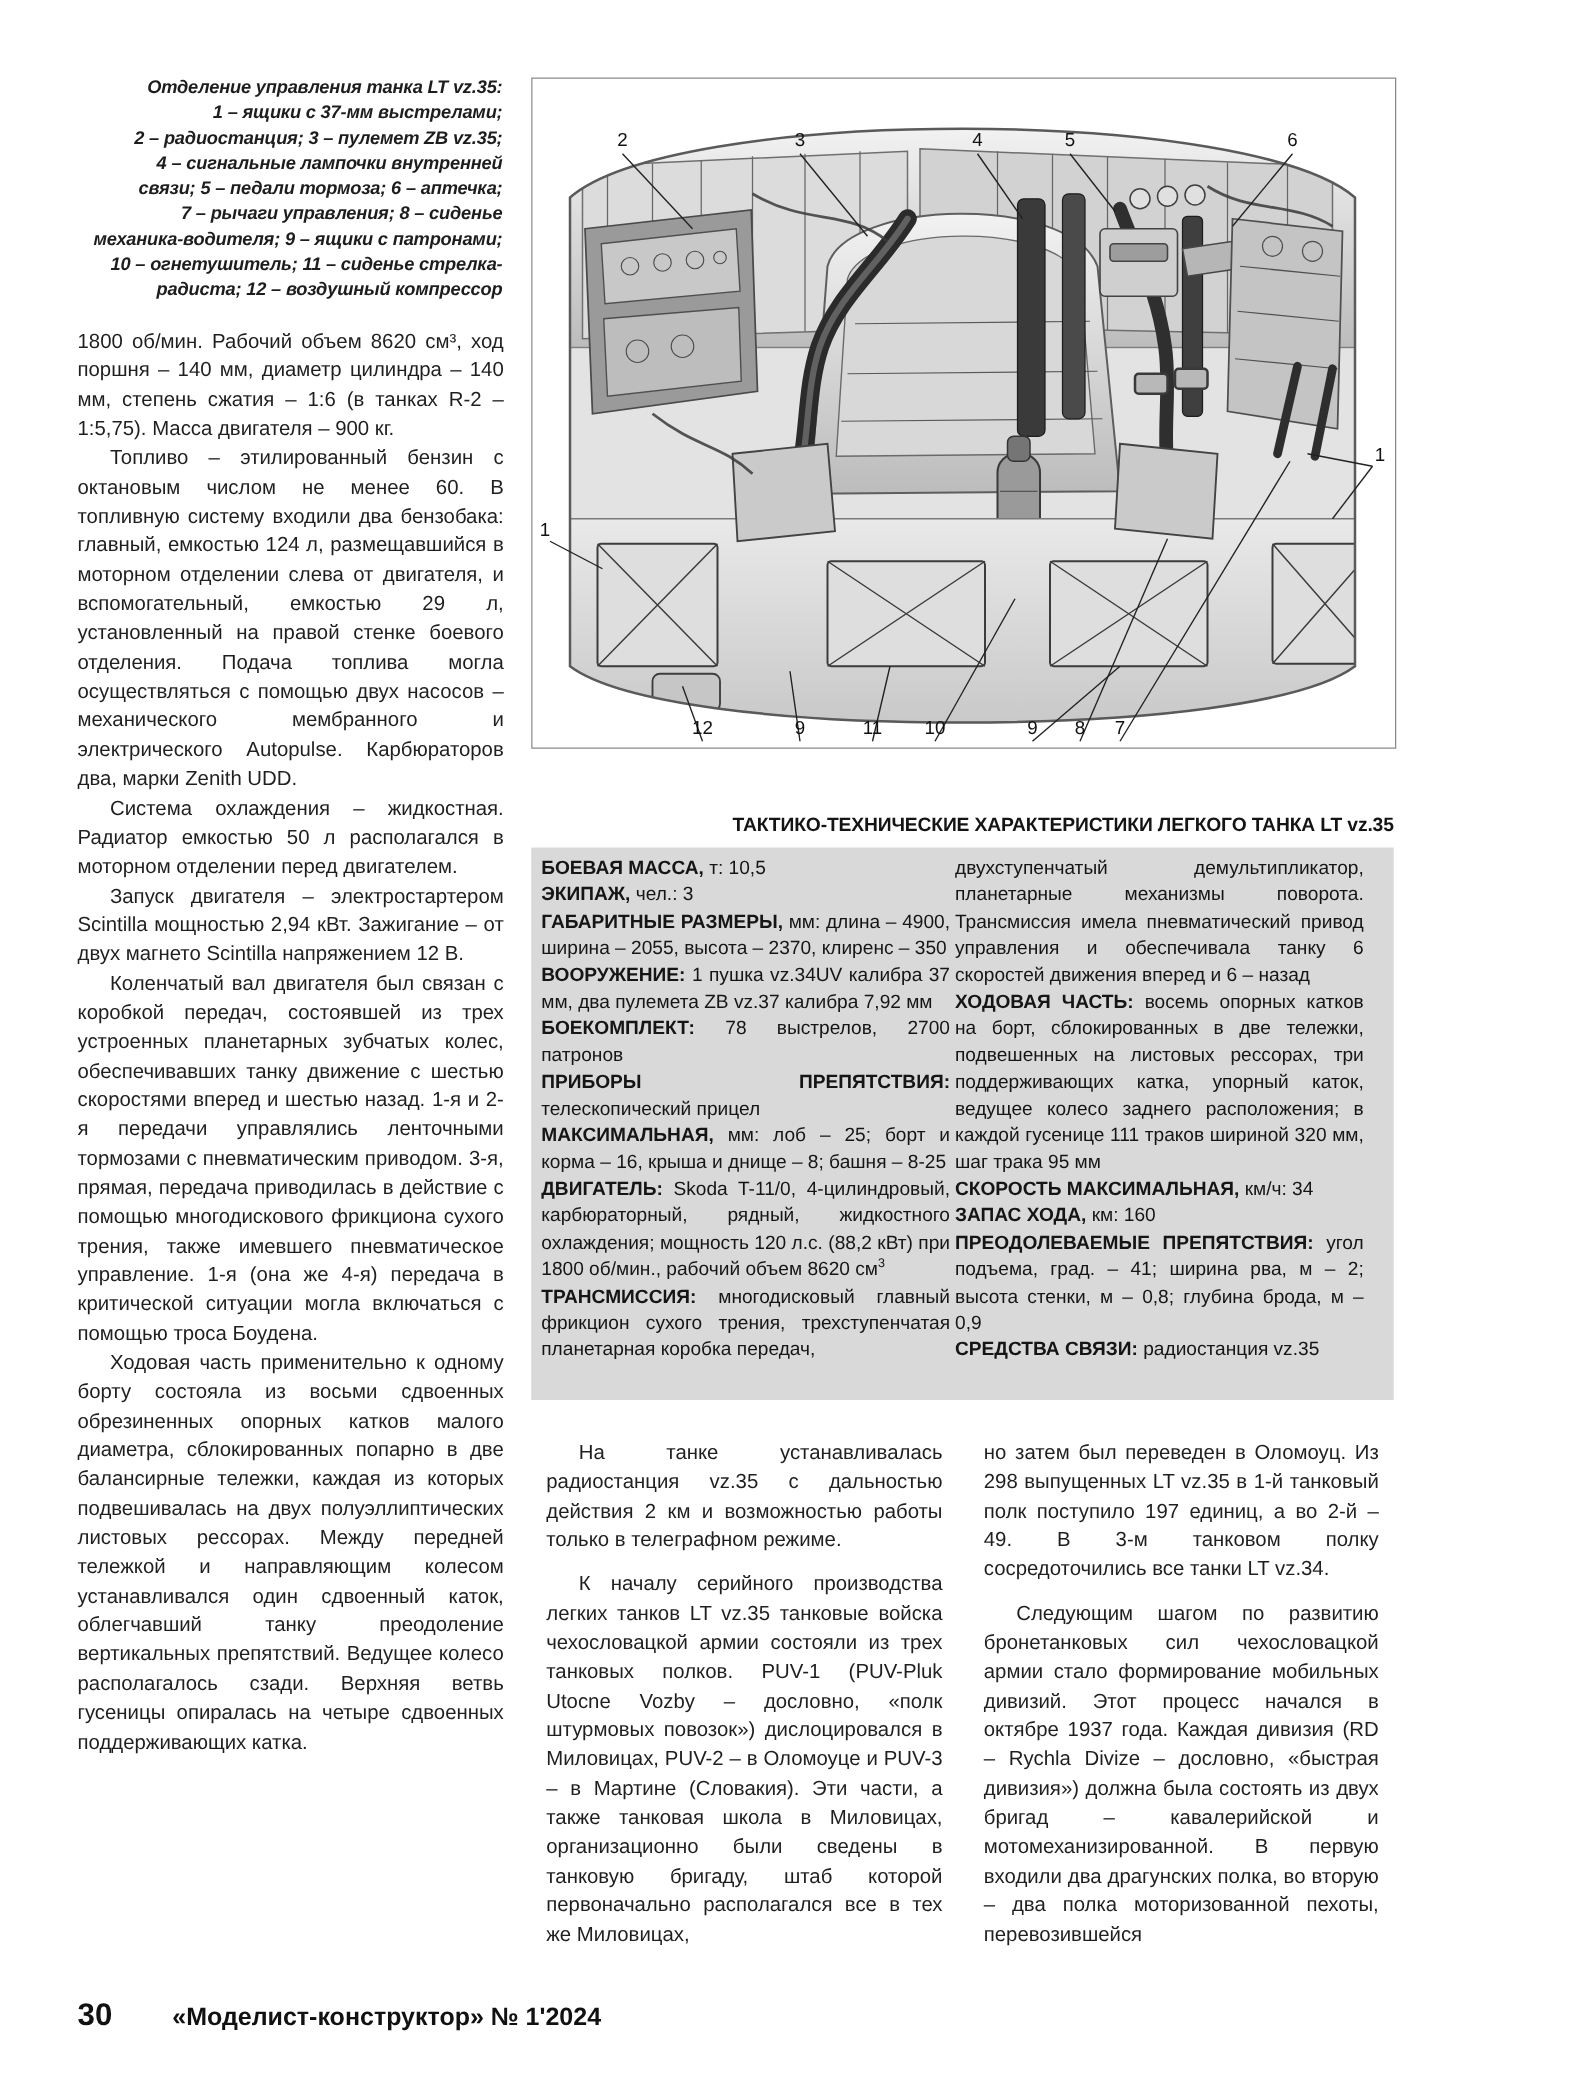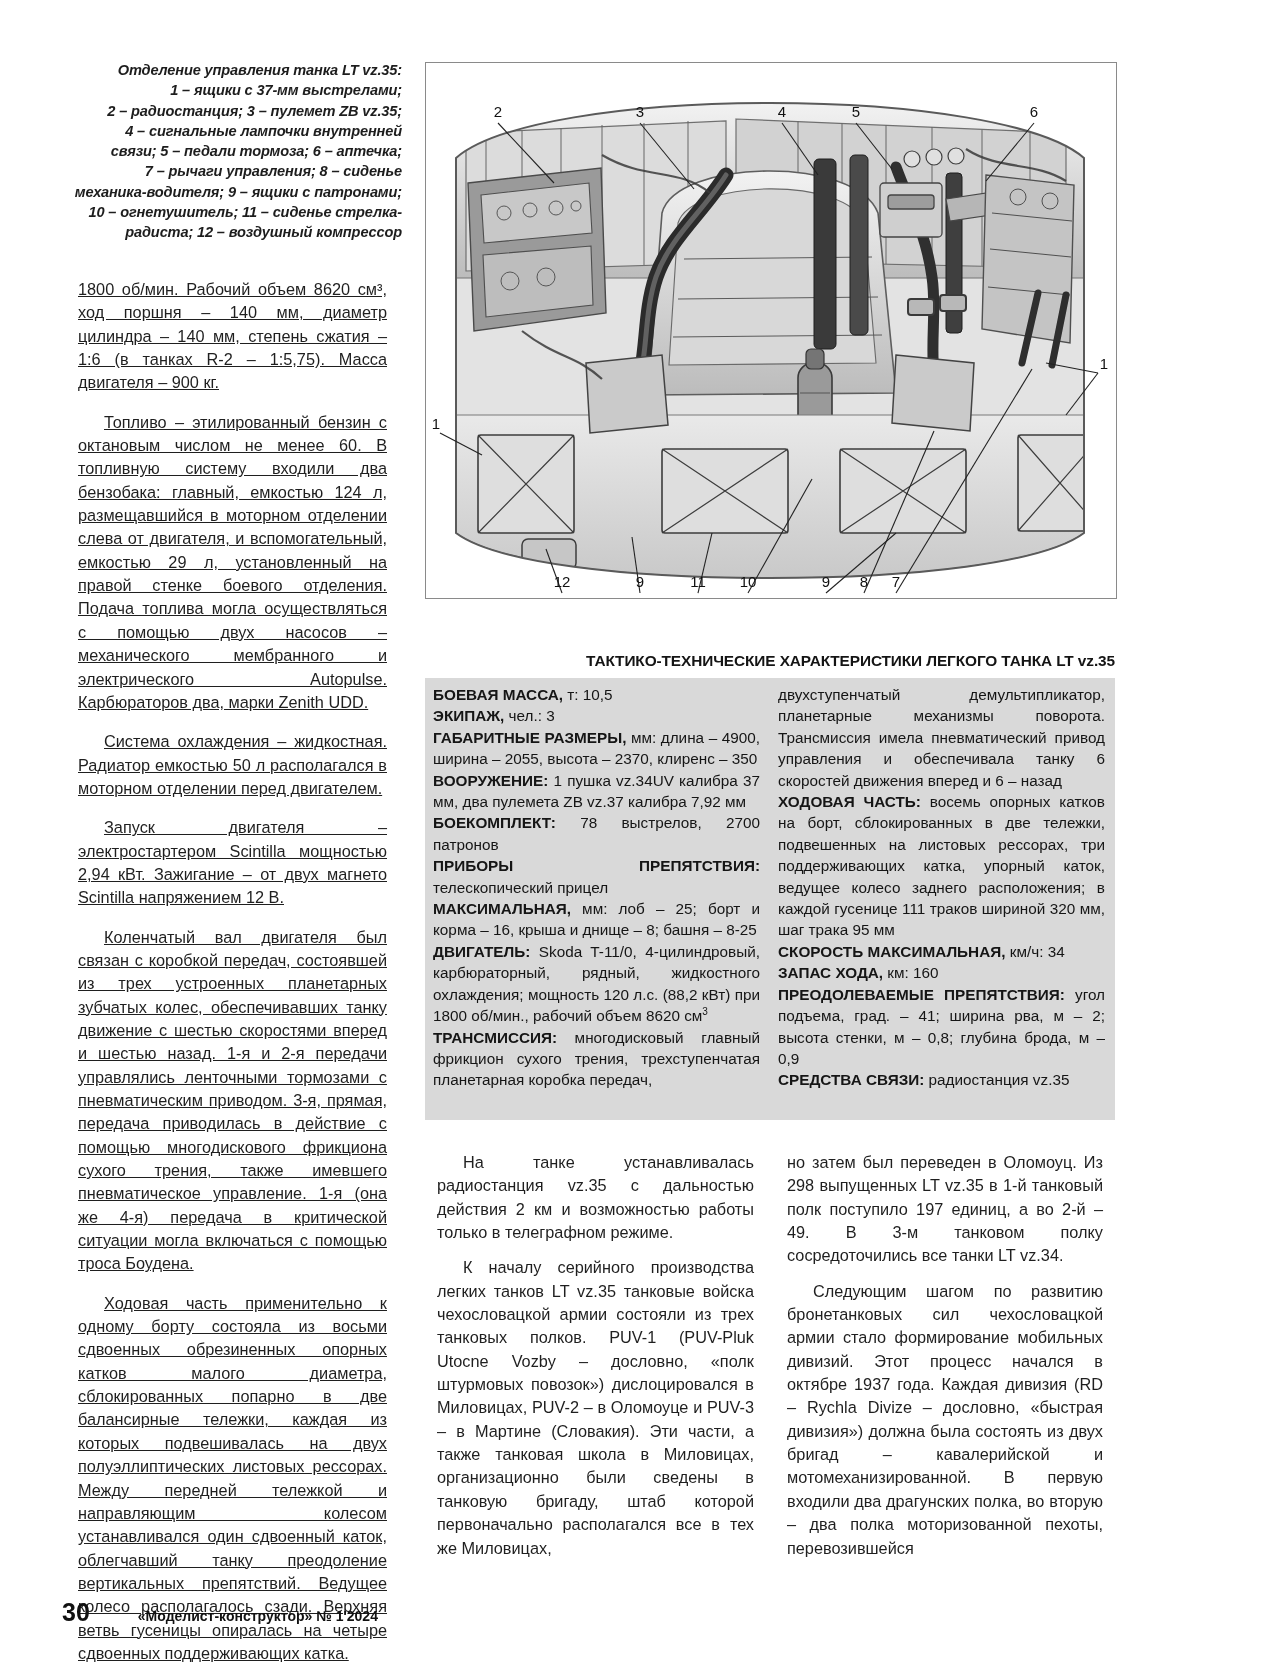--- a/index.html
+++ b/index.html
@@ -45,23 +45,22 @@
     top: 262px;
     width: 341px;
     font-size: 16.3px;
     line-height: 23.35px;
     text-align: justify;
     text-justify: inter-word;
     color: #1f1f1f;
     hyphens: manual;
   }
   .col-left p {
-    margin: 16px;
+    margin: 0;
     text-indent: 26px;
-    text-decoration: underline;
   }
   .col-left p.noindent { text-indent: 0; }
 
   
   .figure {
     position: absolute;
     left: 425px;
     top: 62px;
     width: 690px;
     height: 535px;
@@ -88,21 +87,21 @@
   .ttx-box {
     position: absolute;
     left: 425px;
     top: 678px;
     width: 690px;
     height: 442px;
     background: #d9d9d9;
     box-sizing: border-box;
     padding: 6px 8px 20px 8px;
     display: flex;
-    gap: 18px;
+    gap: 4px;
   }
   .ttx-col {
     width: 327px;
     font-size: 15.3px;
     line-height: 21.4px;
     text-align: justify;
     color: #151515;
   }
   .ttx-col p { margin: 0; }
   .ttx-col b { font-weight: bold; }
@@ -138,21 +137,21 @@
     display: flex;
     align-items: baseline;
     gap: 48px;
   }
   .page-number {
     font-size: 25px;
     font-weight: bold;
     color: #111;
   }
   .journal-title {
-    font-size: 14px;
+    font-size: 20px;
     font-weight: bold;
     color: #111;
   }
 
   
   .callout {
     font-family: "Liberation Sans", sans-serif;
     font-size: 15px;
     fill: #111;
   }

